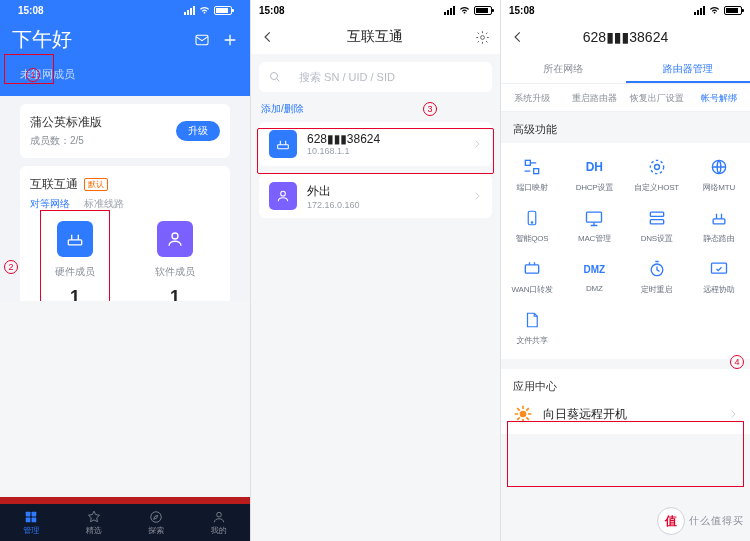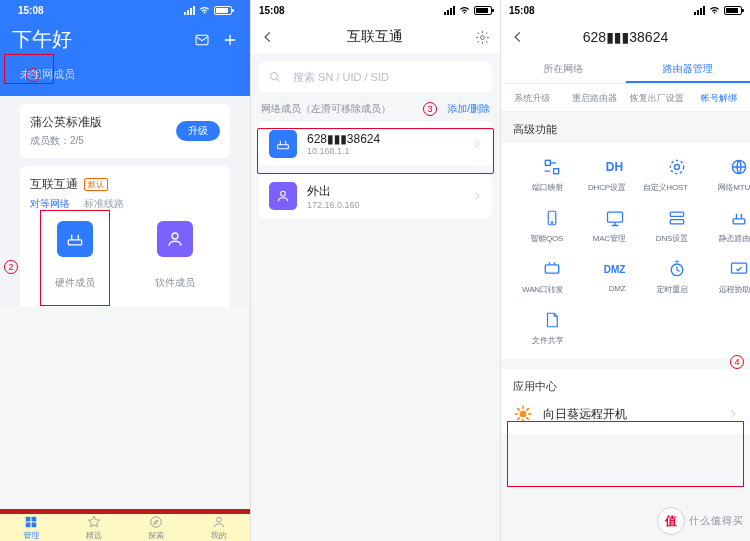--- a/index.html
+++ b/index.html
@@ -37,58 +37,58 @@
   .plan{display:flex;align-items:center;justify-content:space-between}
   .plan .t{font-size:12px;color:#333}
   .plan .s{font-size:10px;color:#8a8f99;margin-top:3px}
   .btn-up{background:#2f7bff;color:#fff;font-size:10px;padding:3px 12px;border-radius:11px}
   .hlt-hdr{display:flex;align-items:center;gap:6px;font-size:12px;color:#333;margin-bottom:4px}
   .badge-def{border:1px solid #ff6a00;color:#ff6a00;font-size:8px;padding:0 3px;border-radius:2px}
   .subtabs{display:flex;gap:14px;font-size:10px;margin-bottom:10px}
   .subtabs span{color:#9aa0aa}
   .subtabs span.on{color:#2f7bff}
   .members{display:flex;gap:10px;justify-content:space-around}
-  .mcard{flex:1;display:flex;flex-direction:column;align-items:center;gap:19px}
+  .mcard{flex:1;display:flex;flex-direction:column;align-items:center;gap:8px}
   .micon{width:36px;height:36px;border-radius:6px;display:flex;align-items:center;justify-content:center}
   .micon.blue{background:#2f7bff}
   .micon.purple{background:#7b61ff}
   .mcard .lbl{font-size:10px;color:#8a8f99}
   .mcard .num{font-size:18px;font-weight:600;color:#222}
   .mark2{position:absolute;border:1.5px solid #e4002b;pointer-events:none}
 
-  .tabbar{height:32px;background:#fef9c3;border-top:5px solid #b91c1c;display:flex}
+  .tabbar{height:44px;background:#0f172a;border-top:7px solid #b91c1c;display:flex}
   .tabbar .ti{flex:1;display:flex;flex-direction:column;align-items:center;justify-content:center;gap:1px;font-size:8px;color:#8a8f99}
   .tabbar .ti.on{color:#2f7bff}
 
   
   .nav{height:34px;display:flex;align-items:center;justify-content:space-between;padding:0 10px;background:#fff}
   .nav .ttl{font-size:14px;color:#222;font-weight:500}
   .s2-body{flex:1;background:#f5f6f8;padding:8px 8px 0;overflow:hidden}
-  .search{background:#fff;border-radius:6px;height:30px;display:flex;align-items:center;padding:0 10px;gap:12px;color:#b7bcc5;font-size:11px;margin-bottom:10px}
+  .search{background:#fff;border-radius:6px;height:30px;display:flex;align-items:center;padding:0 10px;gap:18px;color:#b7bcc5;font-size:11px;margin-bottom:10px}
   .sechdr{display:flex;justify-content:space-between;align-items:center;font-size:10px;margin:0 2px 6px}
   .sechdr .l{color:#8a8f99}
   .sechdr .r{color:#2f7bff}
   .row{background:#fff;border-radius:6px;height:44px;display:flex;align-items:center;padding:0 10px;gap:10px;margin-bottom:8px;position:relative}
   .row .ic{width:28px;height:28px;border-radius:5px;display:flex;align-items:center;justify-content:center}
   .row .txt .a{font-size:12px;color:#222}
   .row .txt .b{font-size:9px;color:#9aa0aa}
   .row .chev{margin-left:auto;color:#c3c7cf}
   .mark3{position:absolute;left:6px;right:6px;top:128px;height:46px;border:1.5px solid #e4002b;border-radius:2px;pointer-events:none}
 
   
   .tabs3{display:flex;background:#fff;height:30px;border-bottom:1px solid #eef0f4}
   .tabs3 span{flex:1;text-align:center;font-size:10px;color:#8a8f99;line-height:30px}
   .tabs3 span.on{color:#2f7bff;border-bottom:2px solid #2f7bff}
   .subrow{display:flex;background:#fff;height:28px;border-bottom:1px solid #eef0f4}
   .subrow span{flex:1;text-align:center;font-size:9px;color:#8a8f99;line-height:28px}
   .subrow span.on{color:#2f7bff}
   .s3-body{flex:1;background:#f5f6f8;overflow:hidden}
   .sect-t{font-size:11px;color:#333;padding:10px 12px 6px}
   .grid4{background:#fff;display:grid;grid-template-columns:repeat(4,1fr);padding:6px 0}
-  .gi{display:flex;flex-direction:column;align-items:flex-end;gap:4px;padding:7px 0}
+  .gi{display:flex;flex-direction:column;align-items:center;gap:4px;padding:7px 0}
   .gi .gic{width:22px;height:22px;display:flex;align-items:center;justify-content:center;color:#2f7bff;font-size:14px}
   .gi .gl{font-size:8px;color:#6b7280;letter-spacing:-0.2px}
   .appc{background:#fff;margin-top:10px;padding:10px 12px}
   .appc .h{font-size:11px;color:#333;margin-bottom:10px}
   .appc .it{display:flex;align-items:center;gap:10px;font-size:12px;color:#222}
   .appc .chev{margin-left:auto;color:#c3c7cf}
   .mark4{position:absolute;left:6px;right:6px;bottom:54px;height:66px;border:1.5px solid #e4002b;pointer-events:none}
 
   
   .wm{position:absolute;right:6px;bottom:6px;display:flex;align-items:center;gap:4px;pointer-events:none}
@@ -250,21 +250,20 @@
   </div>
   <div class="s2-body" style="position:relative">
     <div class="search">
       <svg width="12" height="12" viewBox="0 0 24 24" fill="none" stroke="#b7bcc5" stroke-width="2">
             <circle cx="10" cy="10" r="7"></circle>
             <path d="M21 21l-6-6"></path>
           </svg>
       <span>搜索 SN / UID / SID</span>
     </div>
     <div class="sechdr">
-      <span class="l">网络成员（左滑可移除成员）</span>
       <span class="r">添加/删除</span>
     </div>
     <div class="circ" style="left:172px;top:48px">3</div>
 
     <div class="row">
       <div class="ic" style="background:#2f7bff">
         <svg width="16" height="16" viewBox="0 0 24 24" fill="none" stroke="#fff" stroke-width="1.6">
               <rect x="4" y="13" width="16" height="6" rx="1"></rect>
               <path d="M8 13V7m8 6V7"></path>
             </svg>

